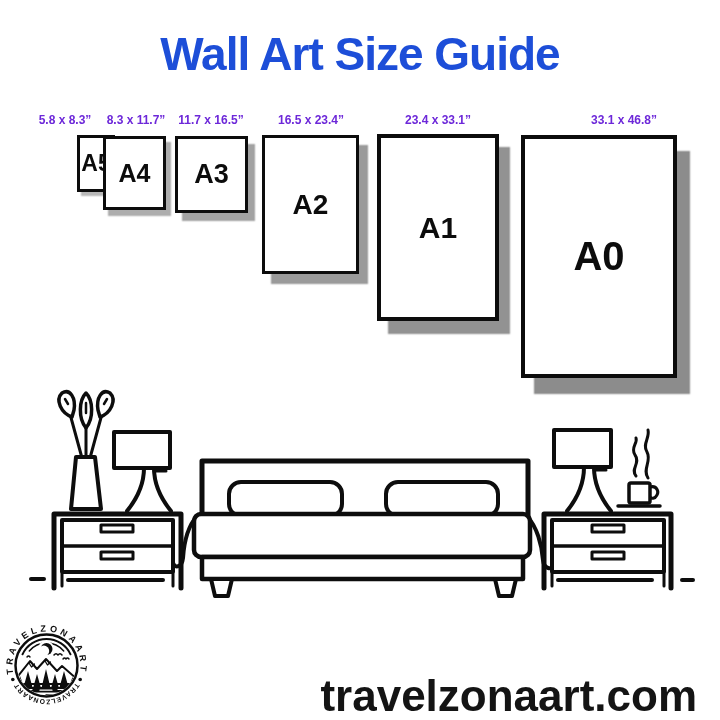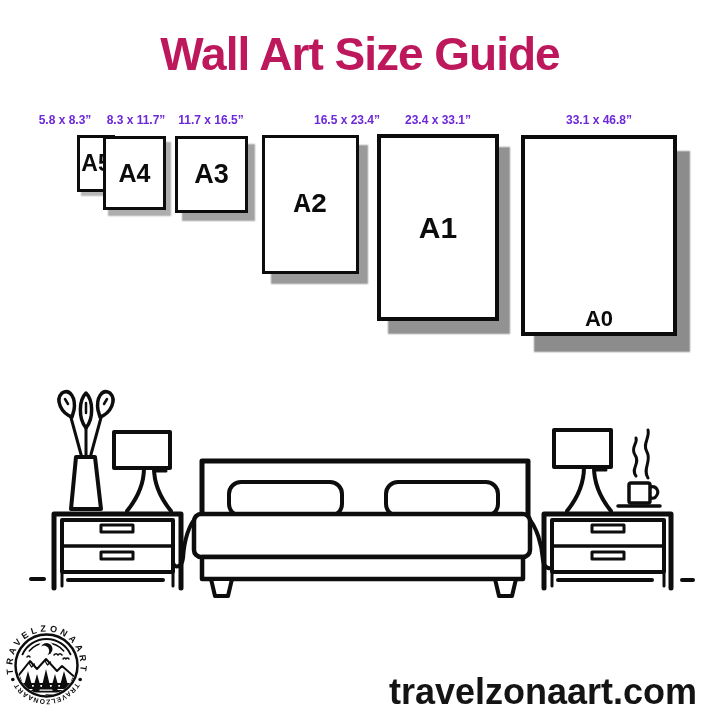--- a/index.html
+++ b/index.html
@@ -1,33 +1,33 @@
 <!DOCTYPE html>
 <html><head>
 <meta charset="utf-8">
 <style>
   html,body{margin:0;padding:0;width:720px;height:720px;background:#fff;overflow:hidden;
     font-family:"Liberation Sans",sans-serif;position:relative;}
   .page-title{position:absolute;top:27px;left:0;width:720px;text-align:center;
-    font-size:46px;font-weight:700;letter-spacing:-1px;color:#be185d;}
+    font-size:46px;font-weight:700;letter-spacing:-1px;color:#1d4ed8;}
   .size-label{position:absolute;top:113px;transform:translateX(-50%);
     font-size:12px;font-weight:700;color:#6d28d9;white-space:nowrap;}
   .frame{position:absolute;background:#fff;border:3px solid #0c0c0c;box-sizing:border-box;
     display:flex;align-items:center;justify-content:center;font-weight:700;color:#0c0c0c;}
   .lbl-a5{left:65px;}  .lbl-a4{left:136px;} .lbl-a3{left:211px;}
-  .lbl-a2{left:311px;margin-left:36px;} .lbl-a1{left:438px;} .lbl-a0{left:599px;}
+  .lbl-a2{left:311px;} .lbl-a1{left:438px;} .lbl-a0{left:624px;}
   .frame-a5{left:44px;top:135px;width:38px;height:57px;font-size:23px;box-shadow:4px 4px 1.5px #b8b8b8;margin-left:33px;}
   .frame-a4{left:103px;top:136px;width:63px;height:74px;font-size:25px;box-shadow:5px 6px 1.5px #adadad;}
   .frame-a3{left:175px;top:136px;width:73px;height:77px;font-size:27px;box-shadow:7px 8px 1.5px #a2a2a2;}
-  .frame-a2{left:262px;top:135px;width:97px;height:139px;font-size:28px;box-shadow:9px 10px 1.5px #9a9a9a;font-family:Liberation Mono, monospace;}
+  .frame-a2{left:262px;top:135px;width:97px;height:139px;font-size:28px;box-shadow:9px 10px 1.5px #9a9a9a;}
   .frame-a1{left:377px;top:134px;width:122px;height:187px;border-width:4px;font-size:30px;box-shadow:11px 13px 1.5px #929292;}
-  .frame-a0{left:521px;top:135px;width:156px;height:201px;border-width:4px;font-size:22px;box-shadow:13px 16px 1.5px #8c8c8c;align-items:flex-end;}
+  .frame-a0{left:521px;top:135px;width:156px;height:243px;border-width:4px;font-size:40px;box-shadow:13px 16px 1.5px #8c8c8c;}
   .scene{position:absolute;left:0;top:375px;width:720px;height:230px;}
   .logo{position:absolute;left:0;top:620px;width:93px;height:93px;}
-  .website{position:absolute;top:671px;right:23px;font-size:36px;font-weight:700;color:#141414;letter-spacing:0;}
+  .website{position:absolute;top:671px;right:23px;font-size:44px;font-weight:700;color:#141414;letter-spacing:0;}
   .logo-arc-top{font:700 9px "Liberation Sans",sans-serif;letter-spacing:3.4px;fill:#0d0d0d;}
   .logo-arc-bottom{font:700 6.8px "Liberation Sans",sans-serif;letter-spacing:0.8px;fill:#0d0d0d;}
 </style>
 </head>
 <body>
 
 <div class="page-title">Wall Art Size Guide</div>
 
 <div class="size-label lbl-a5">5.8 x 8.3”</div>
 <div class="size-label lbl-a4">8.3 x 11.7”</div>

